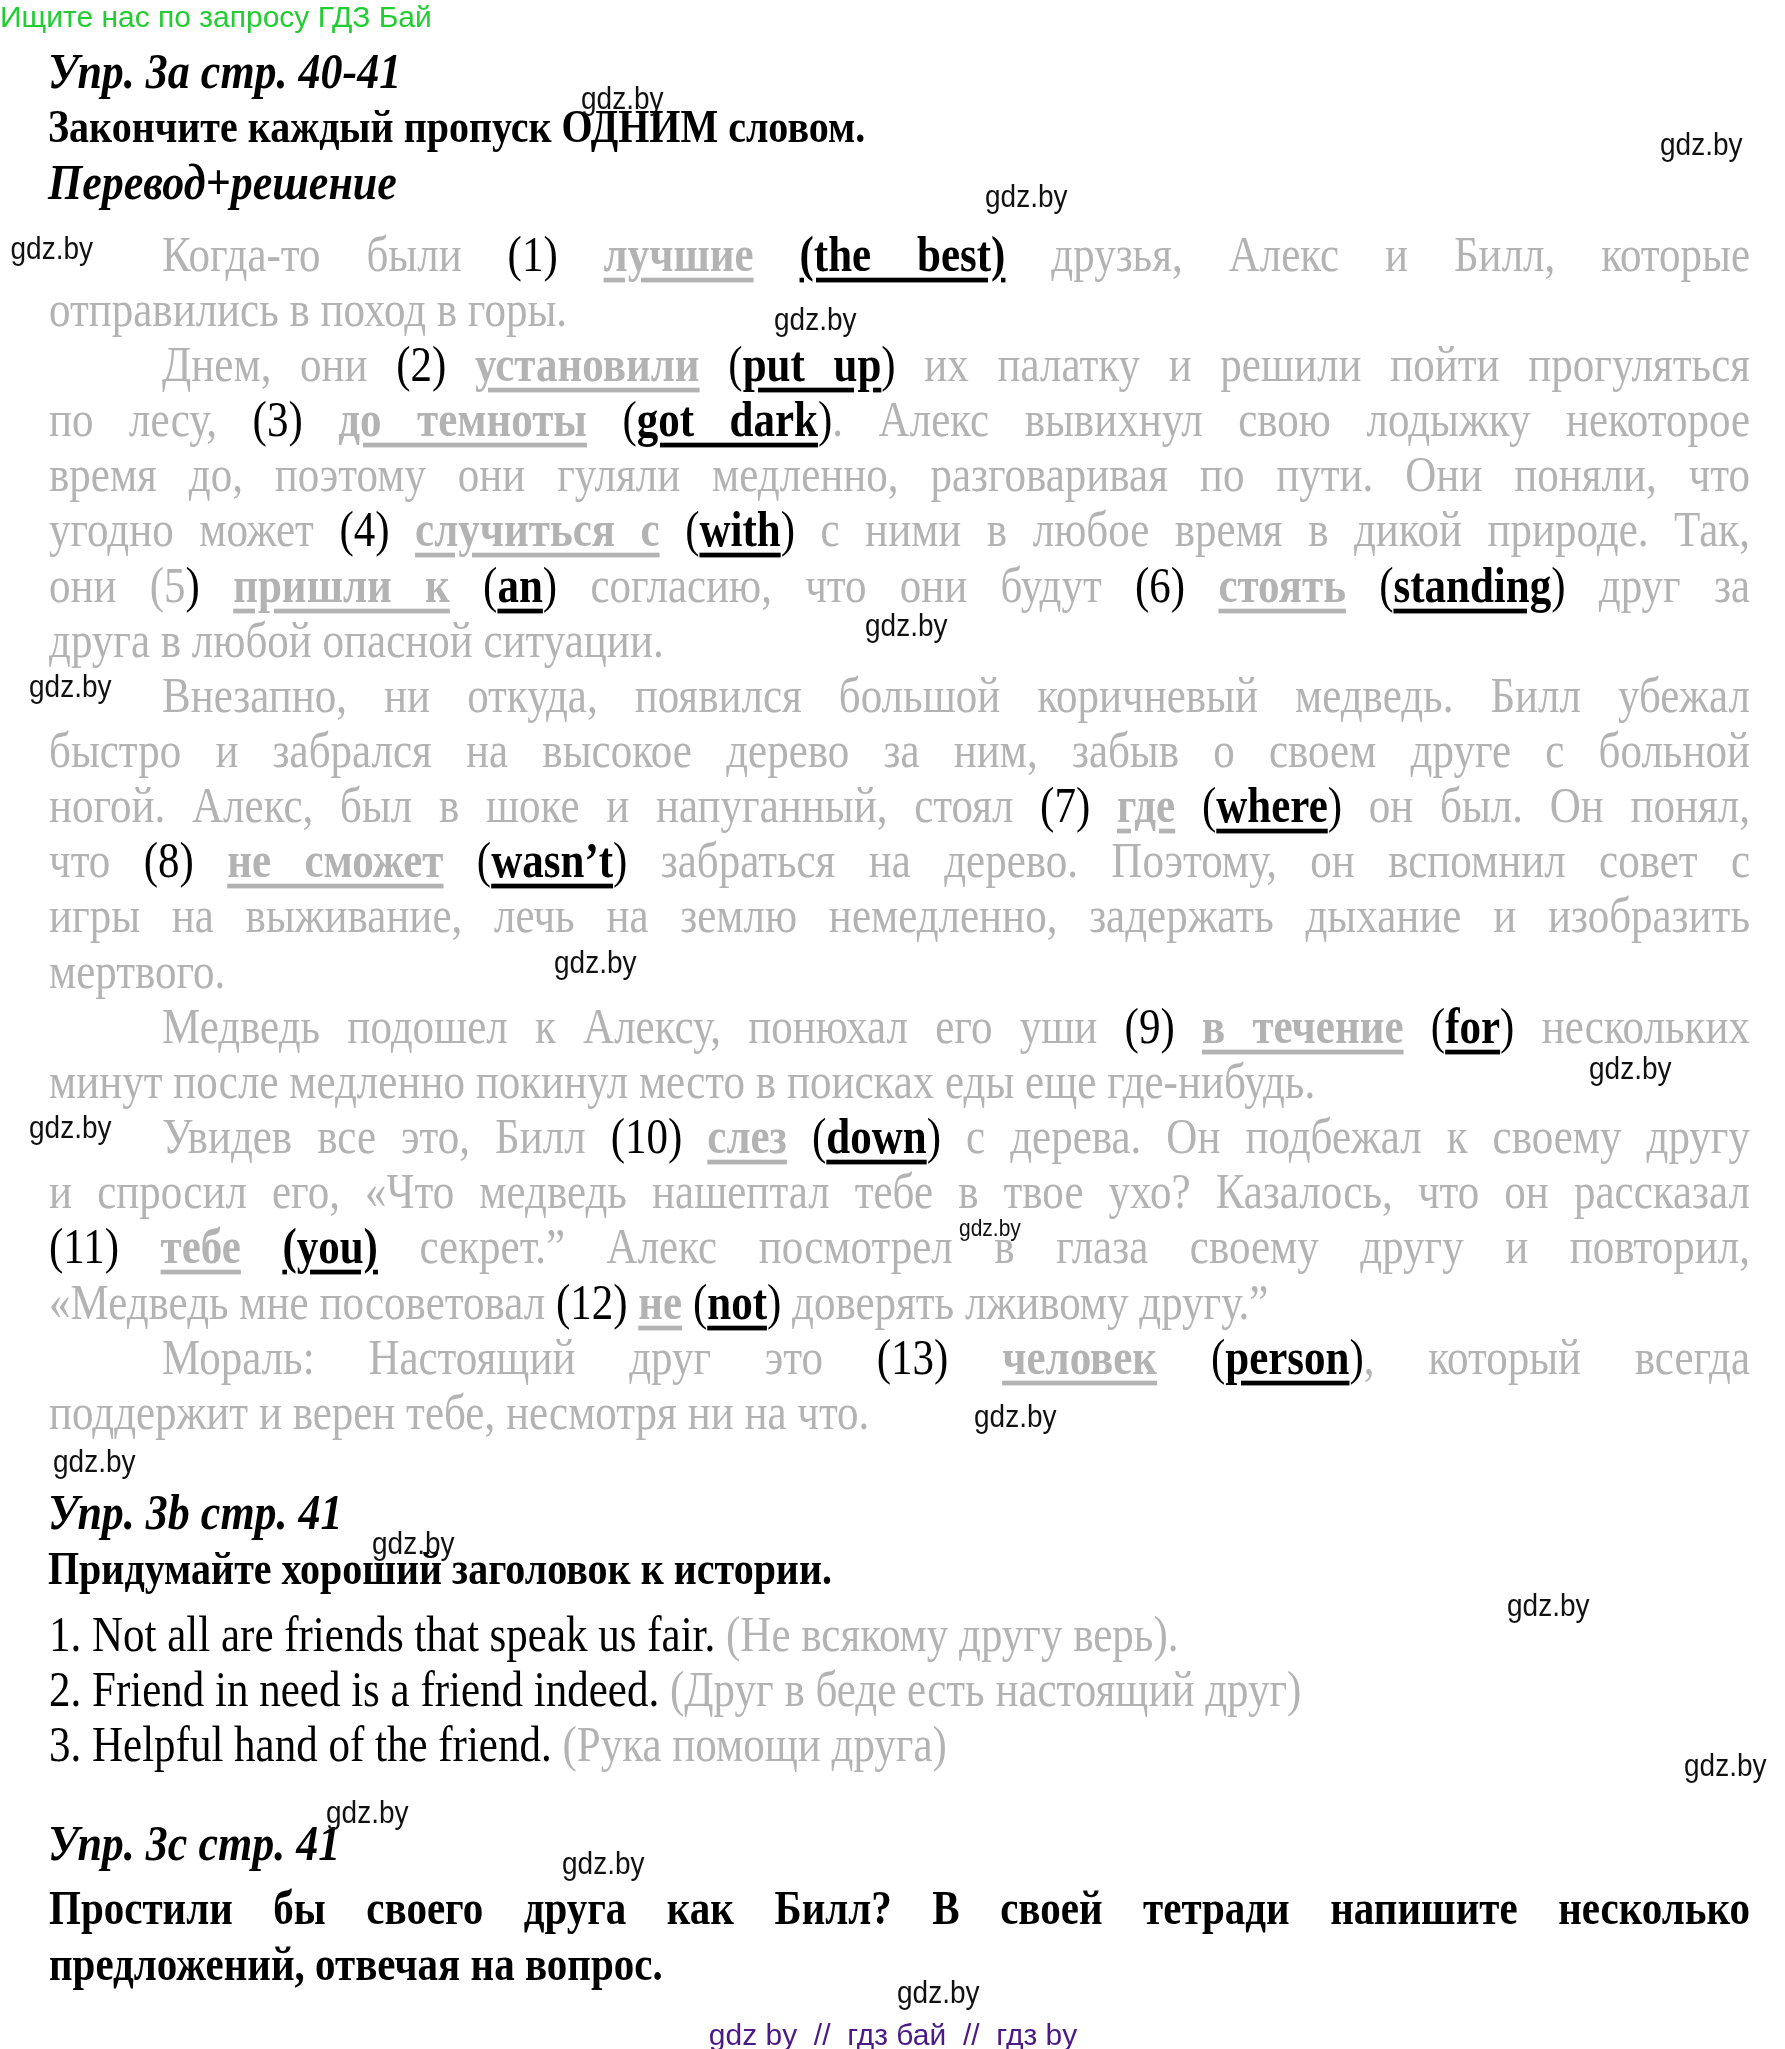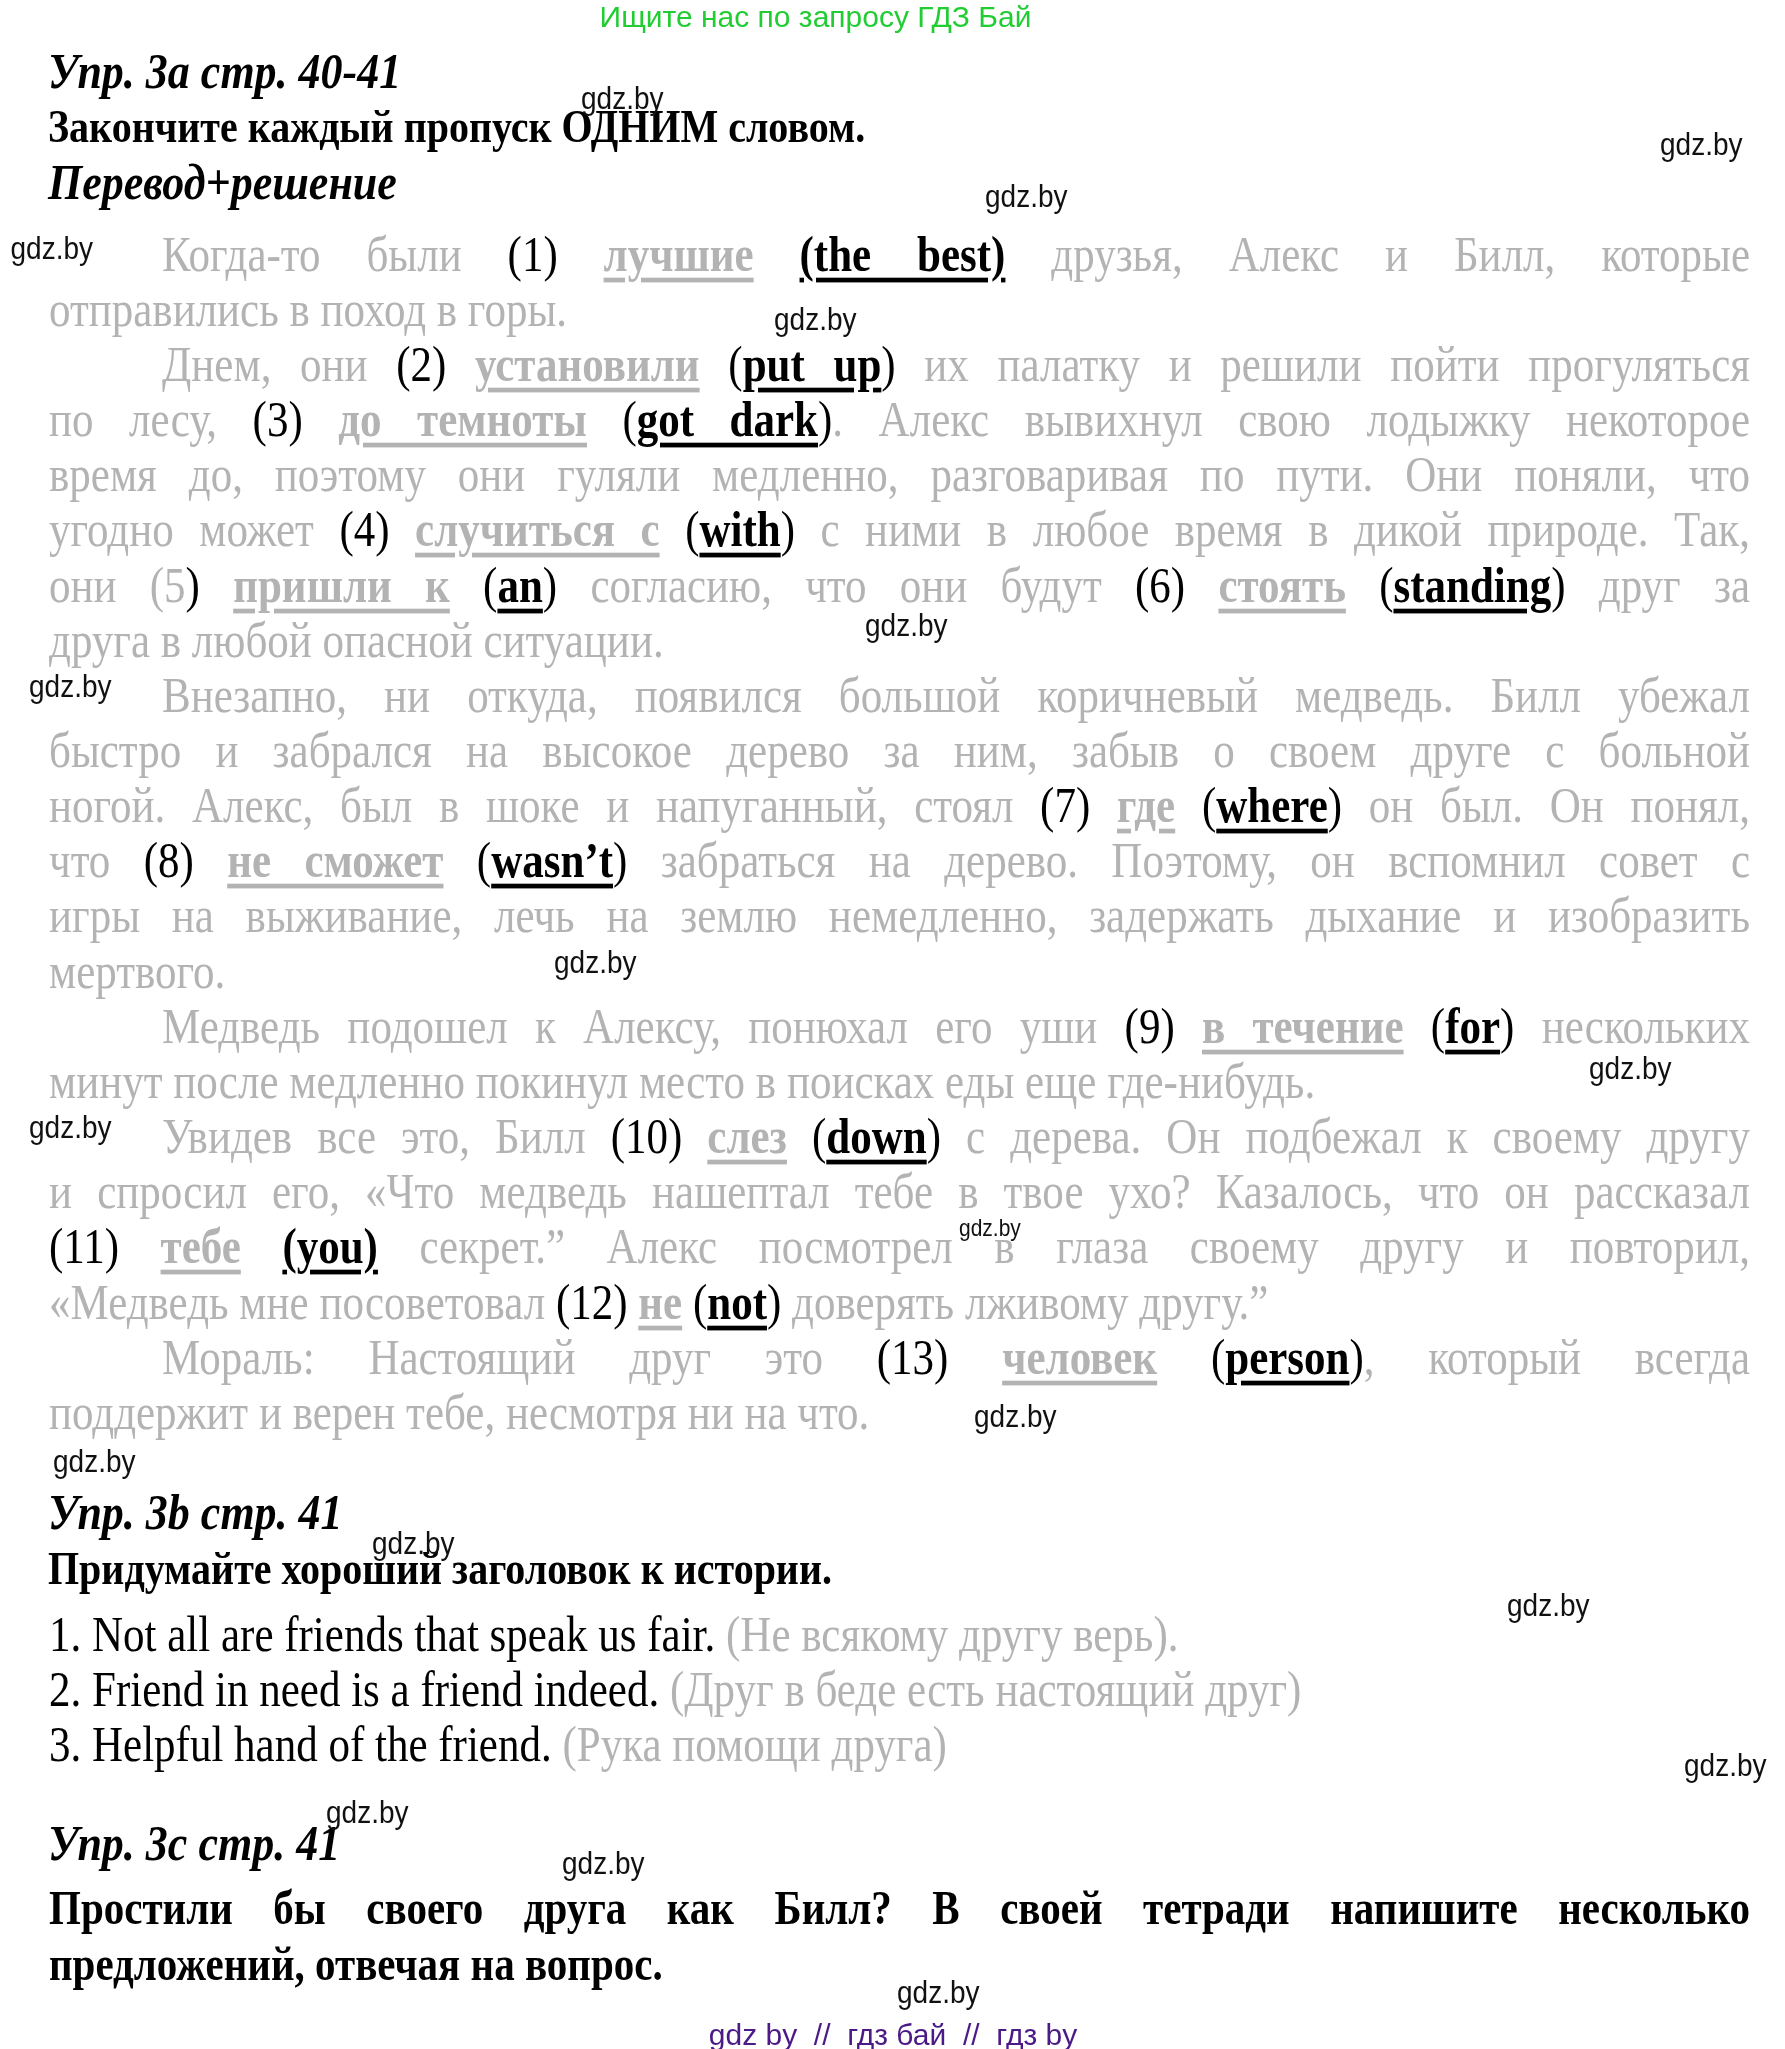--- a/index.html
+++ b/index.html
@@ -1,17 +1,17 @@
 <!DOCTYPE html>
 <html><head>
 <meta charset="utf-8">
 <style>
   html, body { margin:0; padding:0; background:#ffffff; }
   body { width:1786px; height:2049px; position:relative; overflow:hidden; font-family:"Liberation Serif", serif; color:#000; }
-  .banner { position:absolute; top:0; left:0; width:1631px; height:34px; text-align:center; font-family:"Liberation Sans", sans-serif; font-size:30px; line-height:34px; color:#22cc33; }
+  .banner { position:absolute; top:0; left:0; width:1631px; height:34px; font-family:"Liberation Sans", sans-serif; font-size:30px; line-height:34px; color:#22cc33; }
   .ex-title { position:absolute; left:48px; font-style:italic; font-weight:bold; font-size:44px; line-height:52px; transform:scaleY(1.15); transform-origin:left bottom; white-space:nowrap; }
   .task { position:absolute; left:48px; font-weight:bold; font-size:40px; line-height:52px; transform:scaleY(1.18); transform-origin:left bottom; white-space:nowrap; }
   .line { position:absolute; left:49px; width:1701px; height:55px; font-size:43px; line-height:55px; white-space:normal; overflow:visible; transform:scaleY(1.18); transform-origin:left center; color:#b3b3b3; }
   .line.just { text-align:justify; text-align-last:justify; }
   .line.indent { padding-left:113px; width:1588px; }
   .seg-g { color:#b3b3b3; }
   .seg-n { color:#000; }
   .seg-ru { color:#b3b3b3; font-weight:bold; text-decoration:underline; text-decoration-color:#b3b3b3; text-decoration-thickness:3.8px; text-underline-offset:5.7px; }
   .seg-en { color:#000; font-weight:bold; text-decoration:underline; text-decoration-thickness:3.8px; text-underline-offset:5.7px; }
   .item { position:absolute; left:49px; font-size:43px; line-height:55px; white-space:nowrap; transform:scaleY(1.18); transform-origin:left center; color:#000; }

